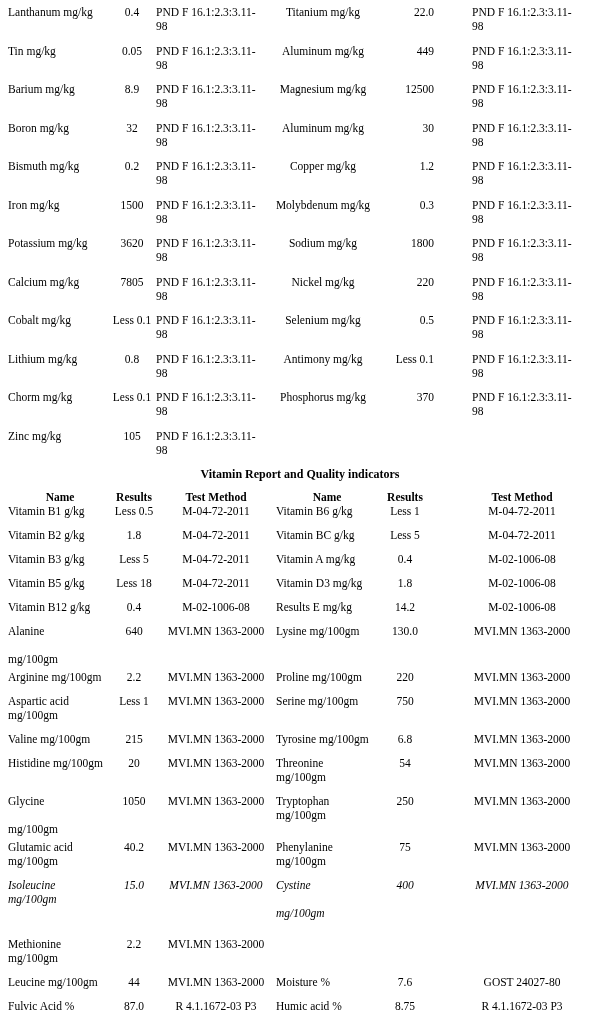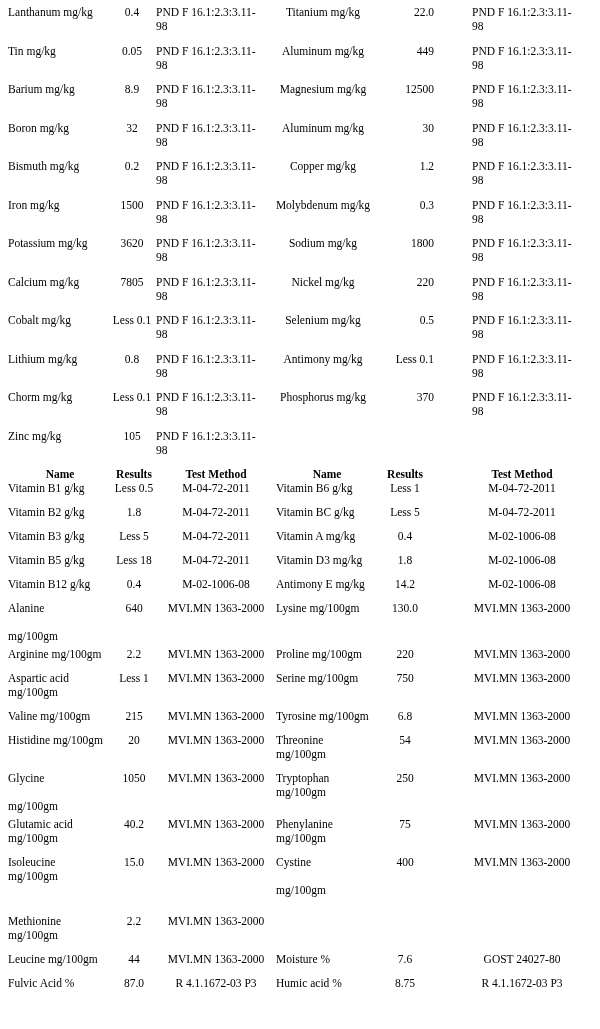--- a/index.html
+++ b/index.html
@@ -53,21 +53,21 @@
   .vt-row { line-height:14px; margin-bottom:10px; }
   .vt-row .c1 { text-align:left; white-space:pre-line; }
   .vt-row .c2 { text-align:center; }
   .vt-row .c3 { text-align:center; }
   .vt-row .c4 { text-align:left; white-space:pre-line; }
   .vt-row .c5 { text-align:center; }
   .vt-row .c6 { text-align:center; padding-left:12px; }
   
   #vitamin-rows .vt-row:nth-child(6)  { margin-bottom:4px; }   
   #vitamin-rows .vt-row:nth-child(11) { margin-bottom:4px; }   
-  #vitamin-rows .vt-row:nth-child(13) { margin-bottom:17px; }  
+  #vitamin-rows .vt-row:nth-child(13) { margin-bottom:17px;font-style:italic; }  
 </style>
 </head>
 <body>
 
 <div class="page">
 
   <section id="minerals-rows">
       <div class="t1-row">
     <div class="c1">Lanthanum mg/kg</div>
     <div class="c2">0.4</div>
@@ -182,20 +182,21 @@
     <div class="c1">Zinc mg/kg</div>
     <div class="c2">105</div>
     <div class="c3">PND F 16.1:2.3:3.11-
 98</div>
     <div class="c4"></div>
     <div class="c5"></div>
     <div class="c6"></div>
   </div>
     </section>
 
+  <h3 class="section-title">Vitamin Report and Quality indicators</h3>
 
   <section>
     <div class="vt-header">
       <span class="hc">Name</span>
       <span class="hc">Results</span>
       <span class="hc">Test Method</span>
       <span class="hc">Name</span>
       <span class="hc">Results</span>
       <span class="hc hc6">Test Method</span>
     </div>
@@ -229,21 +230,21 @@
     <div class="c2">Less 18</div>
     <div class="c3">M-04-72-2011</div>
     <div class="c4">Vitamin D3 mg/kg</div>
     <div class="c5">1.8</div>
     <div class="c6">M-02-1006-08</div>
   </div>
         <div class="vt-row">
     <div class="c1">Vitamin B12 g/kg</div>
     <div class="c2">0.4</div>
     <div class="c3">M-02-1006-08</div>
-    <div class="c4">Antimony E mg/kg</div>
+    <div class="c4">Results E mg/kg</div>
     <div class="c5">14.2</div>
     <div class="c6">M-02-1006-08</div>
   </div>
         <div class="vt-row">
     <div class="c1">Alanine
 
 mg/100gm</div>
     <div class="c2">640</div>
     <div class="c3">MVI.MN 1363-2000</div>
     <div class="c4">Lysine mg/100gm</div>

